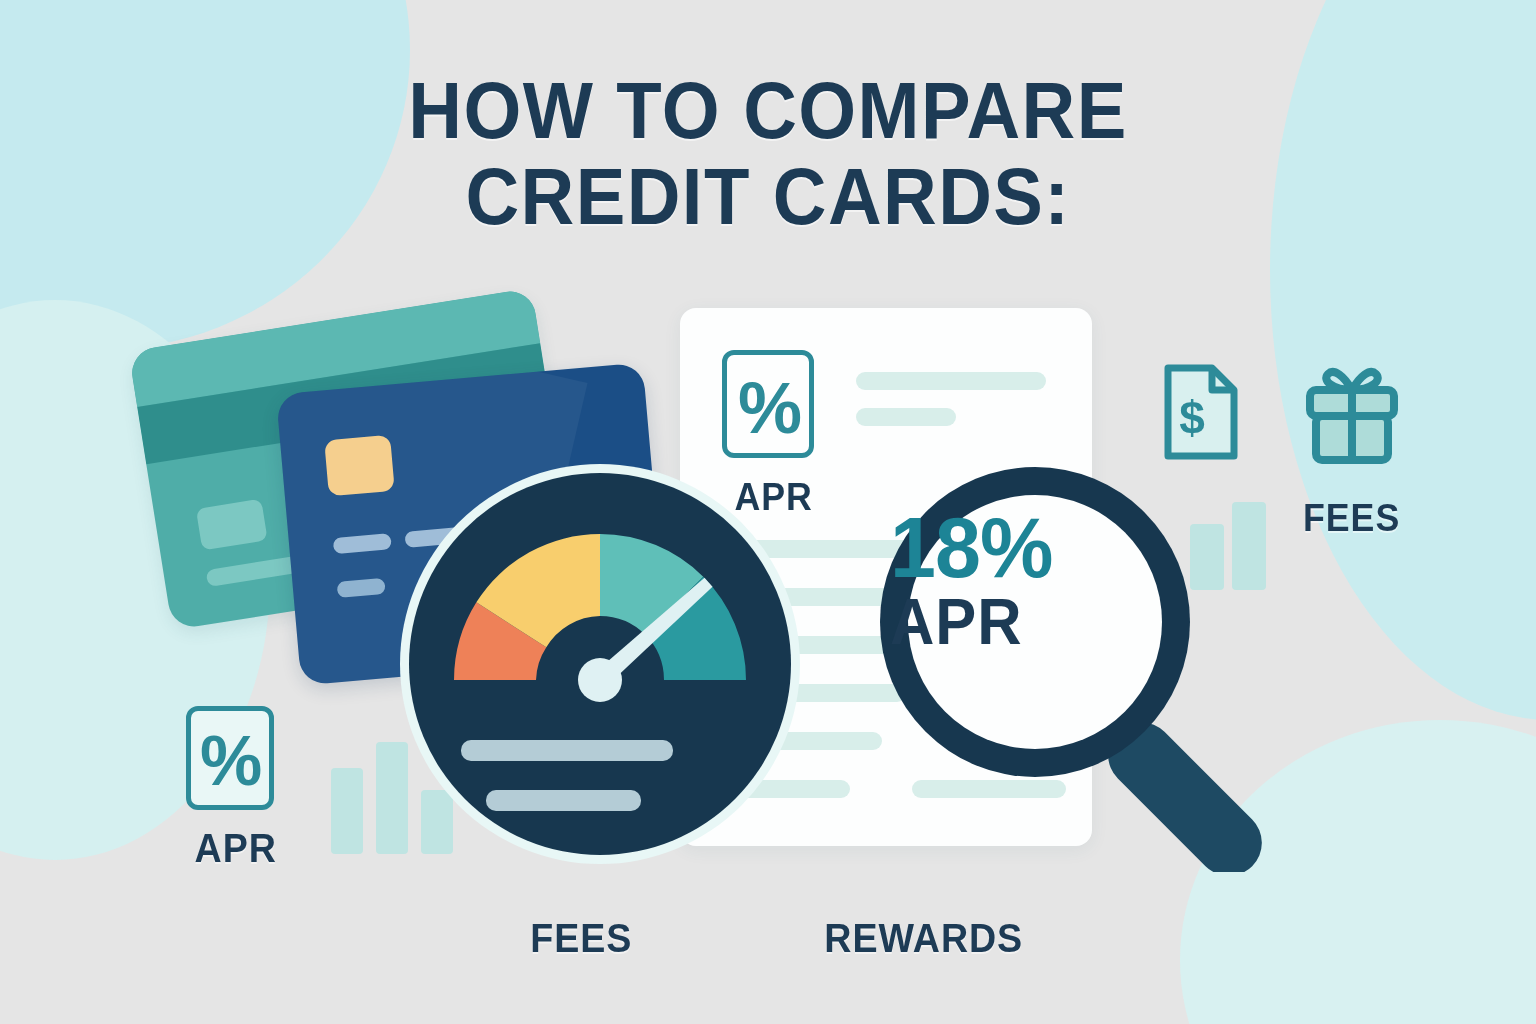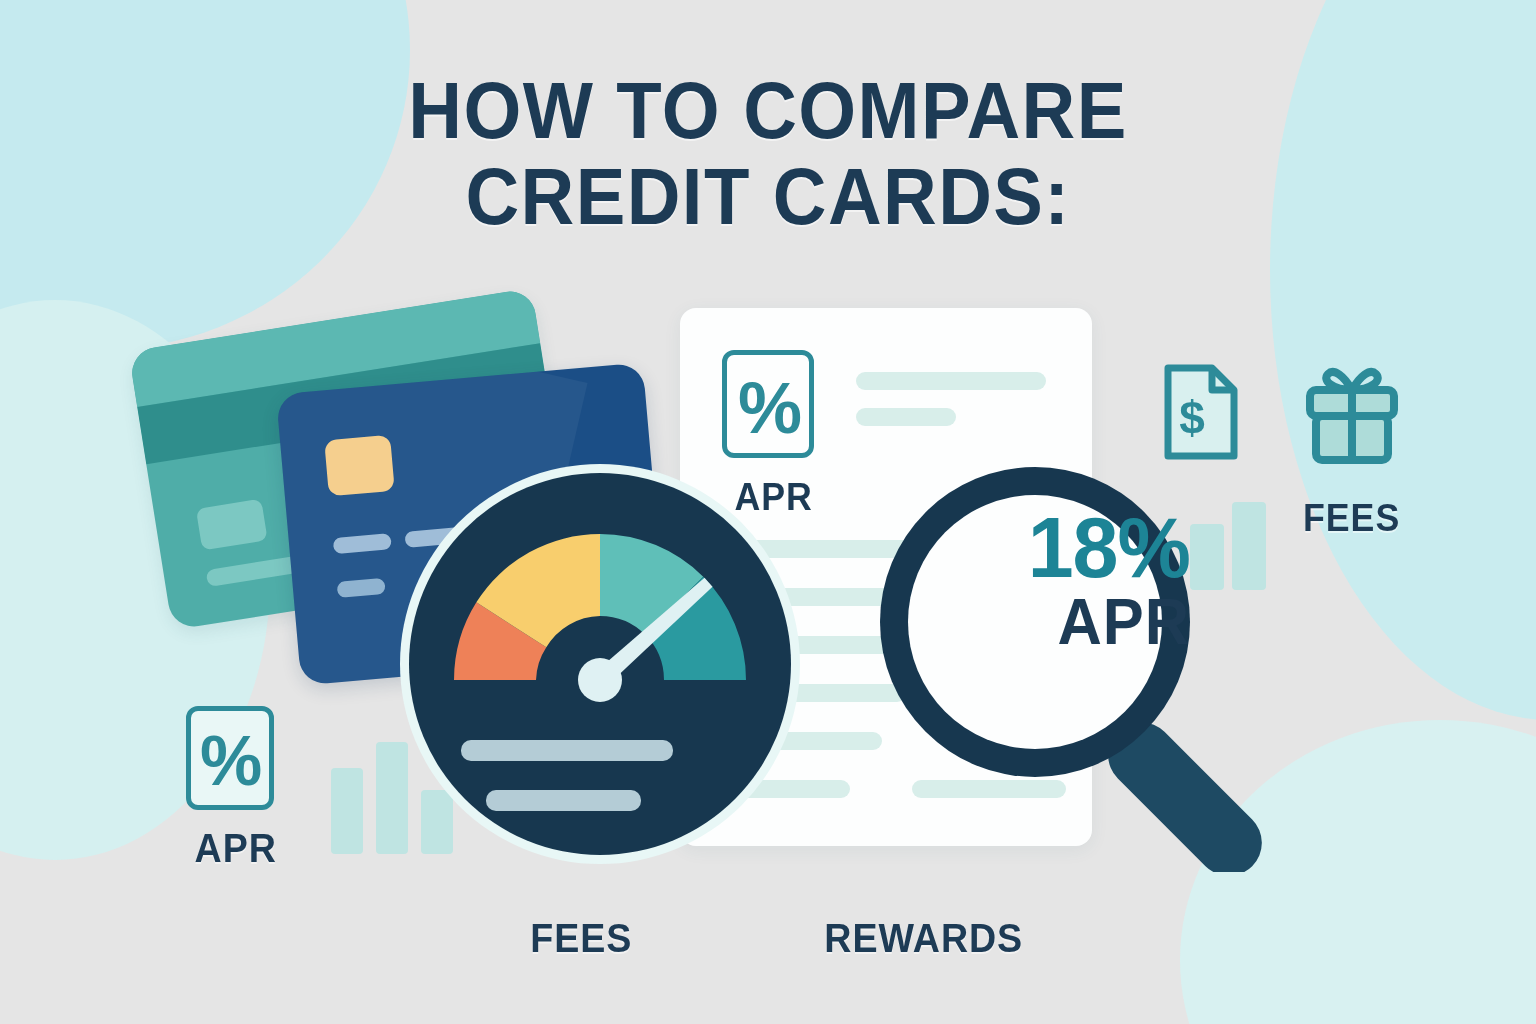--- a/index.html
+++ b/index.html
@@ -235,24 +235,24 @@
   #magnifier {
     position: absolute;
     left: 880px;
     top: 432px;
     width: 420px;
     height: 440px;
     z-index: 30;
   }
   #mag-value {
     position: absolute;
-    left: 945px;
+    left: 885px;
     top: 505px;
     width: 250px;
-    text-align: right;
+    text-align: left;
     z-index: 32;
   }
   #mag-pct {
     color: #1d8496;
     font-family: "Liberation Sans Narrow", "Liberation Sans", sans-serif;
     font-weight: bold;
     font-size: 86px;
     line-height: 0.98;
     letter-spacing: -1px;
     transform: scaleX(0.96);

